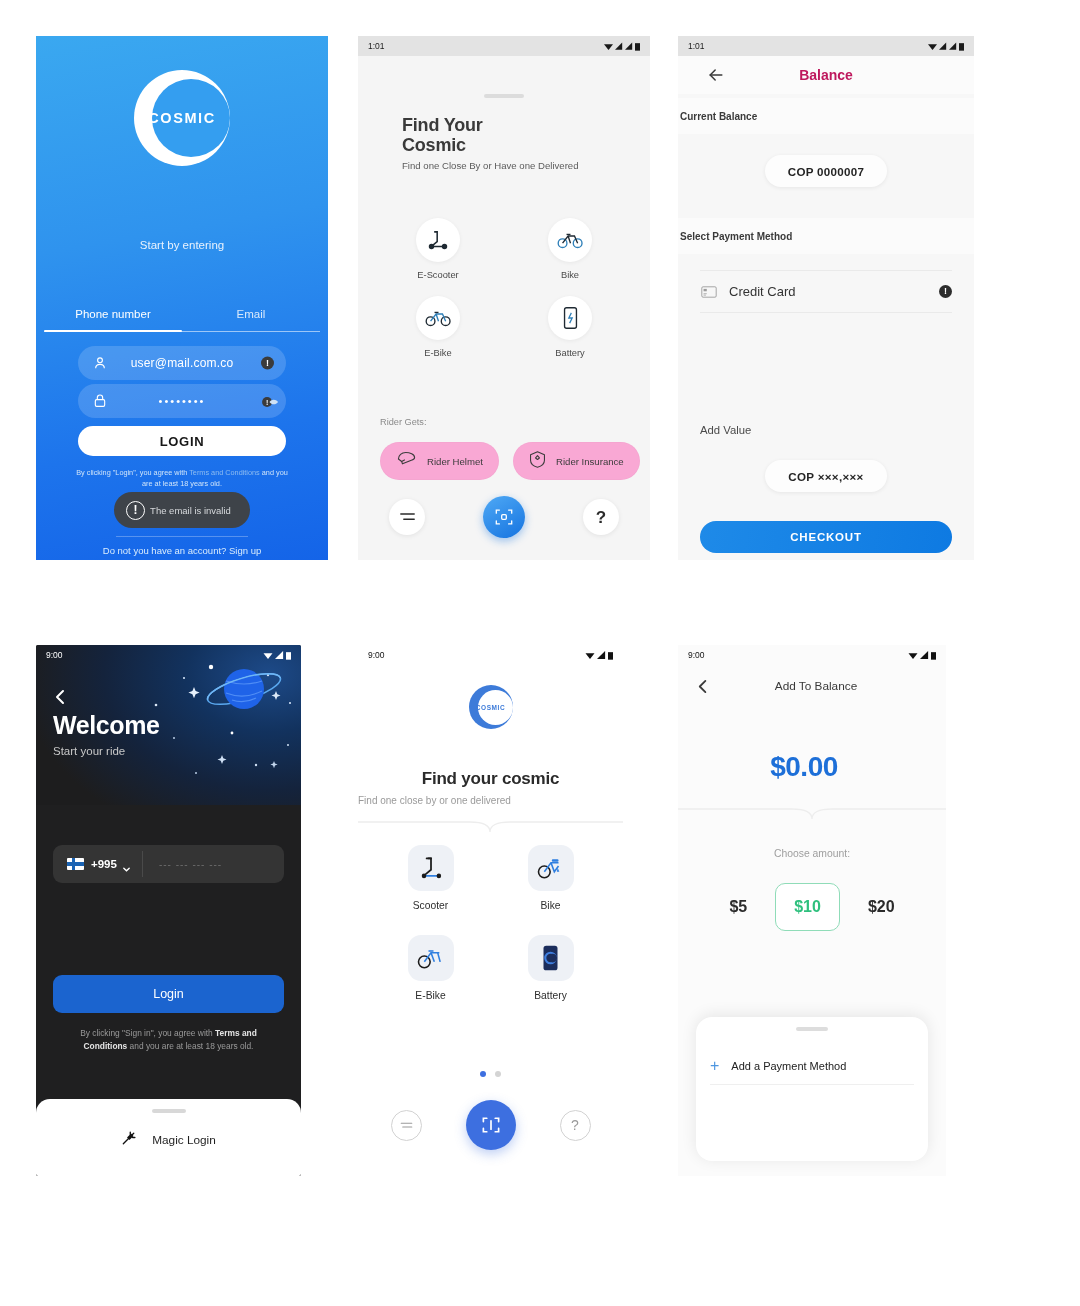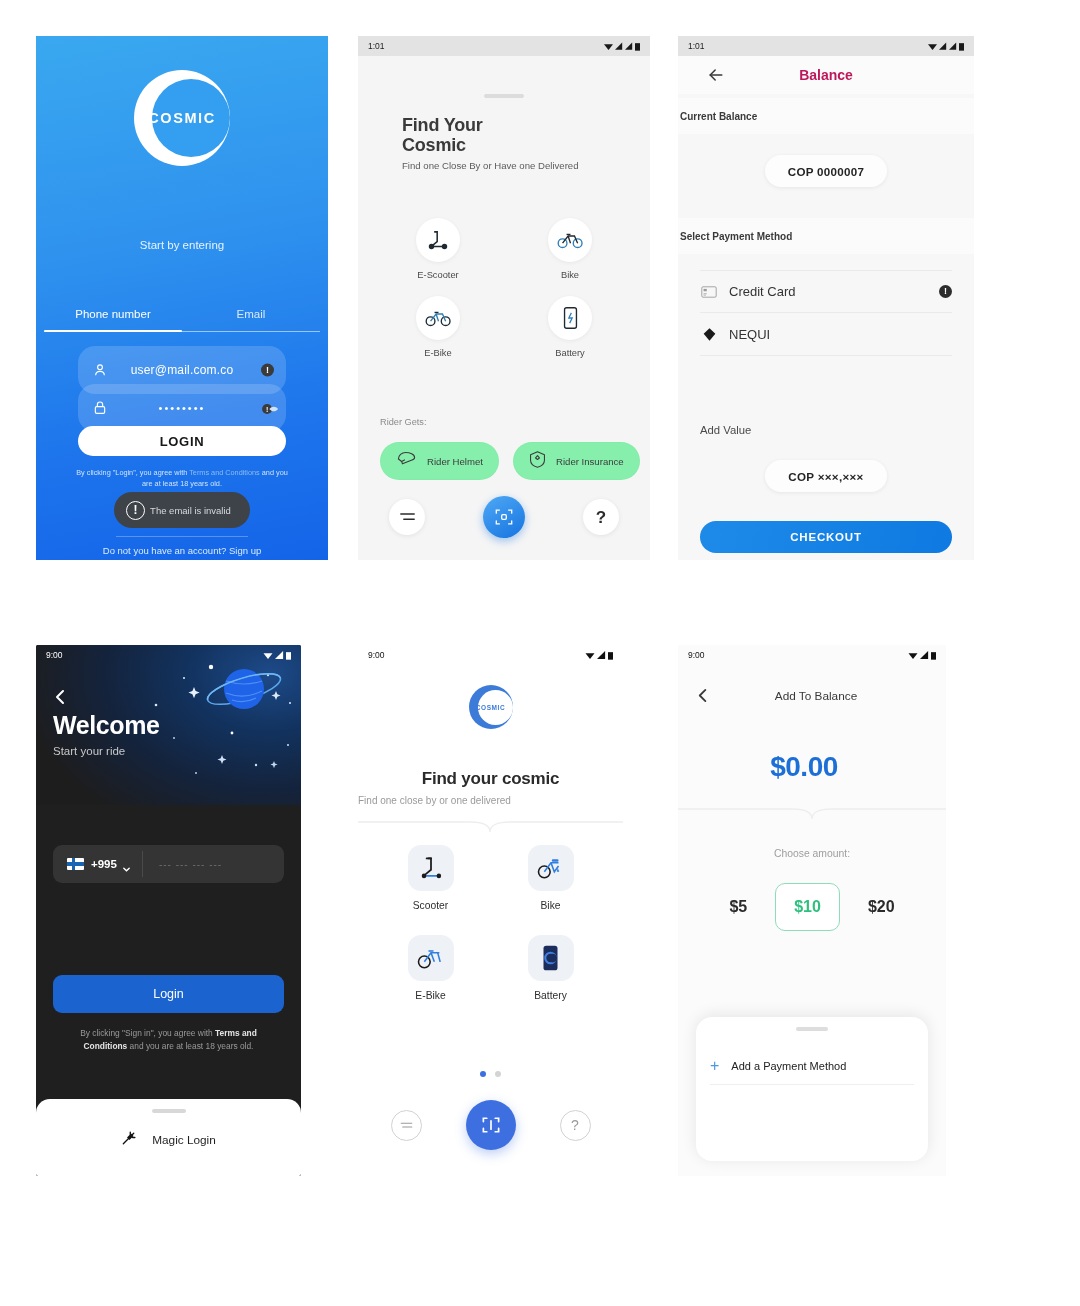--- a/index.html
+++ b/index.html
@@ -45,21 +45,21 @@
   }
   #s1 .tab { flex:1; text-align:center; color:#ffffff; font-size:11.5px; }
   #s1 .tab.inactive { color:#d8e9fb; }
   #s1 .tabline {
     position:absolute; left:8px; right:8px; top:295px; height:1px; background:rgba(255,255,255,.55);
   }
   #s1 .tabline-active {
     position:absolute; left:8px; width:138px; top:294px; height:2px; background:#ffffff; border-radius:2px;
   }
   .field {
-    position:absolute; left:42px; right:42px; height:48px;
+    position:absolute; left:42px; right:42px; height:34px;
     background:rgba(255,255,255,.16); border-radius:17px;
     display:flex; align-items:center;
   }
   #s1 .field.email { left:42px; right:42px; top:310px; }
   #s1 .field.pass  { left:42px; right:42px; top:348px; }
   .field .fico { position:absolute; left:14px; top:50%; transform:translateY(-50%); width:16px; height:16px; }
   .field .ftext { flex:1; text-align:center; color:#ffffff; font-size:12px; letter-spacing:.2px; }
   .field .ftext.dots { letter-spacing:2px; font-size:11px; }
   .field .badge {
     position:absolute; right:12px; top:50%; transform:translateY(-50%);
@@ -116,21 +116,21 @@
   .vcell { width:70px; text-align:center; }
   .vcircle {
     width:44px; height:44px; border-radius:50%; background:#ffffff; margin:0 auto 8px;
     display:flex; align-items:center; justify-content:center;
     box-shadow:0 1px 4px rgba(0,0,0,.06);
   }
   .vlabel { font-size:9.3px; color:#4a4a4a; }
   #s2 .ridergets { position:absolute; left:22px; top:361px; font-size:9.2px; color:#8a8a8a; }
   #s2 .chips { position:absolute; left:22px; right:0; top:386px; display:flex; gap:14px; }
   .chip {
-    height:38px; border-radius:19px; background:#86efac;
+    height:38px; border-radius:19px; background:#f9a8d4;
     display:flex; align-items:center; gap:10px; padding:0 16px; flex:none;
     box-shadow:inset 0 0 0 1px rgba(0,0,0,.015);
   }
   .chip .clabel { font-size:9.6px; color:#3c3c3c; white-space:nowrap; }
   .bottomnav { position:absolute; left:0; right:0; bottom:26px; display:flex; align-items:center; justify-content:center; }
   #s2 .bottomnav { bottom:22px; }
   .nav-round {
     width:36px; height:36px; border-radius:50%; background:#ffffff;
     display:flex; align-items:center; justify-content:center;
     box-shadow:0 1px 5px rgba(0,0,0,.08);
@@ -251,21 +251,21 @@
   #s5 .dot { width:6px; height:6px; border-radius:50%; background:#d4d4d4; }
   #s5 .dot.on { background:#3d6fe0; }
   #s5 .bottomnav { bottom:26px; }
   #s5 .nav-round { background:transparent; box-shadow:none; border:1.4px solid #d2d2d2; width:31px; height:31px; }
   #s5 .nav-fab { width:50px; height:50px; background:#3d6fe0; box-shadow:0 4px 12px rgba(61,111,224,.34); }
   #s5 .nav-gap { width:44px; }
 
   
   #s6 { left:678px; top:645px; width:268px; height:531px; background:#fbfbfb; }
   #s6 .statusbar .clock { color:#111; }
-  #s6 .appbar { position:absolute; left:0; right:0; top:24px; height:34px; display:flex; align-items:flex-end;gap:8px; }
+  #s6 .appbar { position:absolute; left:0; right:0; top:24px; height:34px; display:flex; align-items:center;gap:8px; }
   #s6 .appbar .back { margin-left:18px; width:15px; height:15px; }
   #s6 .appbar .title { flex:1; text-align:center; font-size:11.8px; color:#3a3a3a; margin-right:33px; }
   #s6 .amount { position:absolute; left:0; right:16px; top:106px; text-align:center; font-size:28px; font-weight:bold; color:#1d6fd8; letter-spacing:-.5px; }
   #s6 .curve { position:absolute; left:0; right:0; top:163px; height:16px; }
   #s6 .choose { position:absolute; left:0; right:0; top:203px; text-align:center; font-size:10.4px; color:#9e9e9e; }
   #s6 .amts { position:absolute; left:0; right:0; top:238px; display:flex; align-items:center; justify-content:center; gap:28px; }
   #s6 .amt { font-size:16px; font-weight:bold; color:#2b2b2b; }
   #s6 .amt.sel {
     color:#2fc07e; border:1.4px solid #8fdcb8; border-radius:10px;
     padding:14px 18px; background:#ffffff;
@@ -515,28 +515,20 @@
           <rect x="1" y="1" width="18" height="13" rx="1.6"></rect>
           <rect x="3.2" y="3.6" width="4" height="3" fill="#9a9a9a" stroke="none"></rect>
           <path d="M3.2 9.6h4" stroke-width="0.9"></path>
             <path d="M3.2 11.4h3" stroke-width="0.9"></path>
         </svg>
       </span>
       <span class="pmlabel">Credit Card</span>
       <span class="pminfo">!</span>
     </div>
 
-    <div class="pmrow pm2">
-      <span class="pmico">
-        <svg viewBox="0 0 18 18" width="15" height="15">
-          <path d="M9 1.6 L16 8 L9 16.4 L2 8 Z" fill="#1a1a1a"></path>
-        </svg>
-      </span>
-      <span class="pmlabel">NEQUI</span>
-    </div>
 
     <div class="addlabel">Add Value</div>
     <div class="pill addval" style="top:424px">COP ×××,×××</div>
     <div class="checkout">CHECKOUT</div>
   </div>
 
   <div class="screen" id="s4">
     <div class="space">
       <svg class="stars" viewBox="0 0 265 160" preserveAspectRatio="none">
         <circle cx="175" cy="22" r="2.2" fill="#ffffff"></circle>

